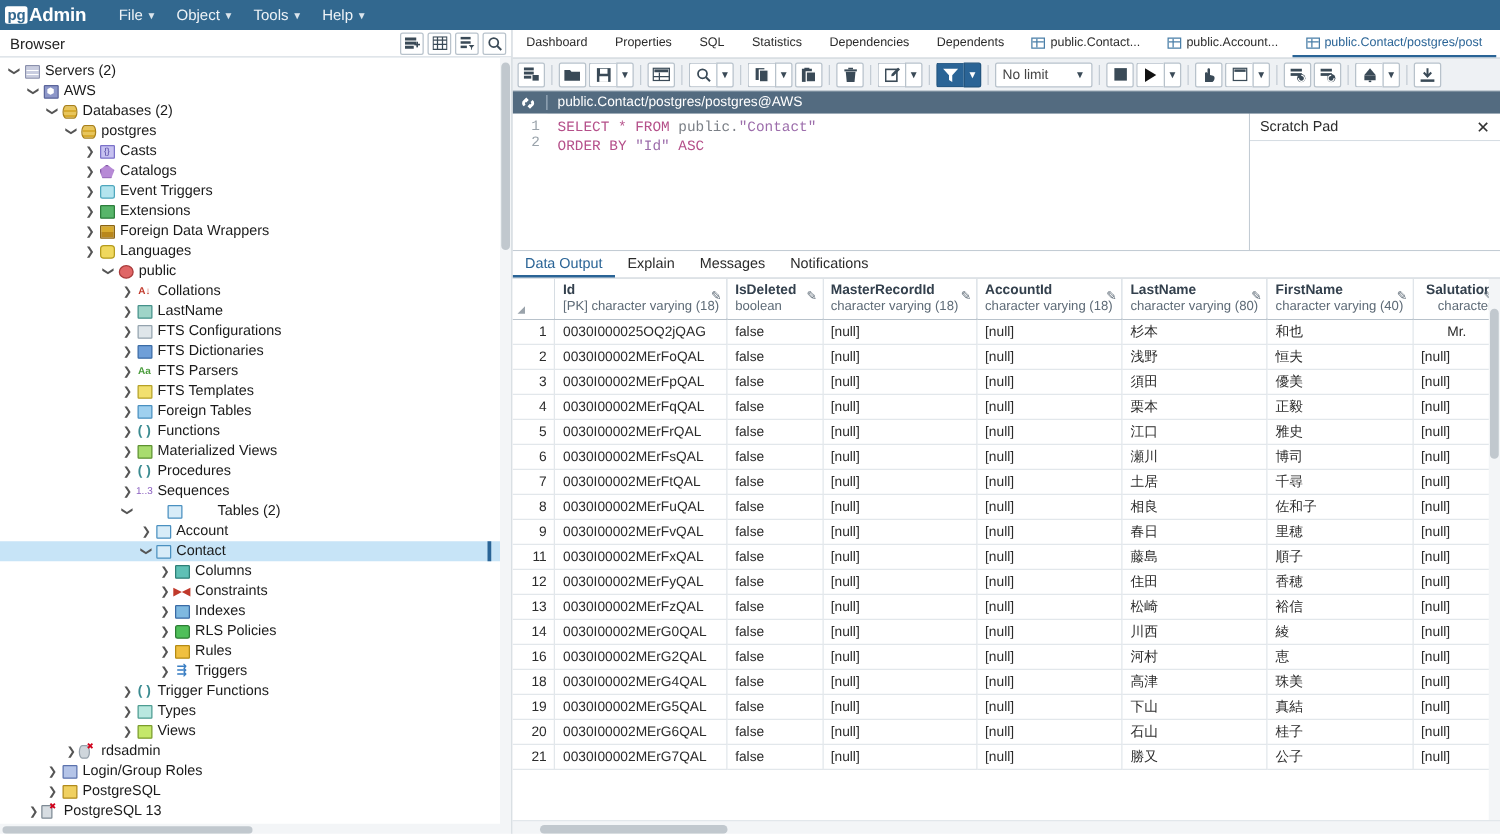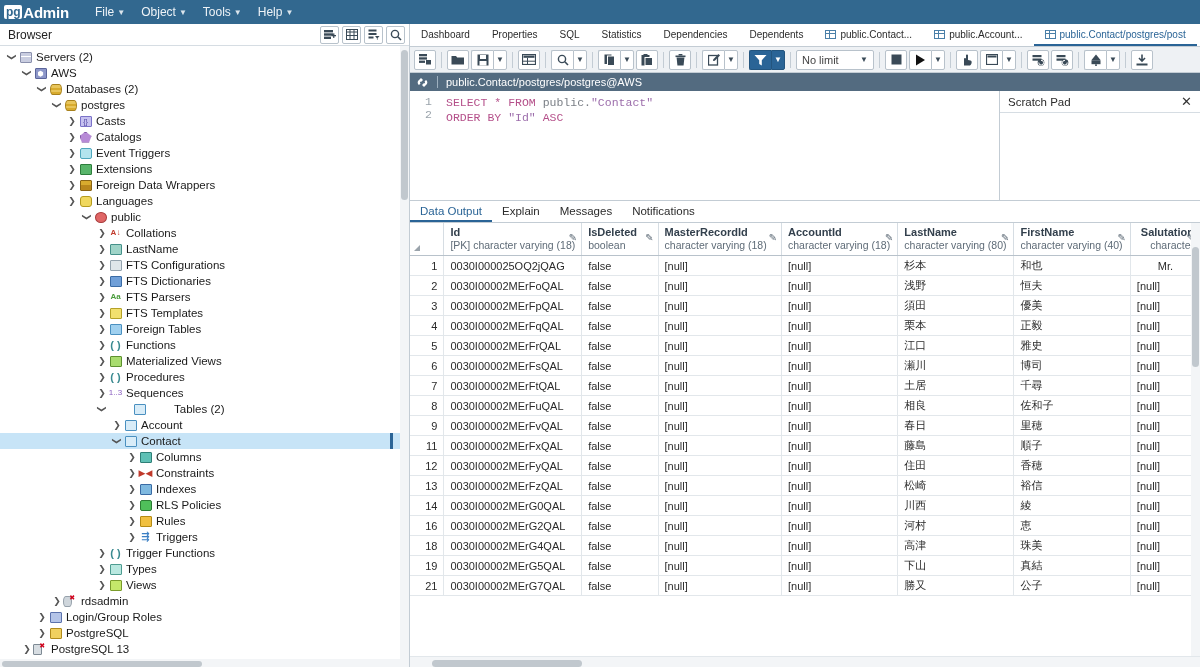--- a/index.html
+++ b/index.html
@@ -1081,20 +1081,30 @@
                 <td class="rn">19</td>
                 <td style="width: 140px;">0030I00002MErG5QAL</td>
                 <td style="width: 80px;">false</td>
                 <td class="nullv" style="width: 130px;">[null]</td>
                 <td class="nullv" style="width: 128px;">[null]</td>
                 <td style="width: 128px;">下山</td>
                 <td style="width: 128px;">真結</td>
                 <td class="nullv" style="width: 70px;">[null]</td>
               </tr>
               <tr>
+                <td class="rn">20</td>
+                <td style="width: 140px;">0030I00002MErG6QAL</td>
+                <td style="width: 80px;">false</td>
+                <td class="nullv" style="width: 130px;">[null]</td>
+                <td class="nullv" style="width: 128px;">[null]</td>
+                <td style="width: 128px;">石山</td>
+                <td style="width: 128px;">桂子</td>
+                <td class="nullv" style="width: 70px;">[null]</td>
+              </tr>
+              <tr>
                 <td class="rn">21</td>
                 <td style="width: 140px;">0030I00002MErG7QAL</td>
                 <td style="width: 80px;">false</td>
                 <td class="nullv" style="width: 130px;">[null]</td>
                 <td class="nullv" style="width: 128px;">[null]</td>
                 <td style="width: 128px;">勝又</td>
                 <td style="width: 128px;">公子</td>
                 <td class="nullv" style="width: 70px;">[null]</td>
               </tr>
             </tbody>

